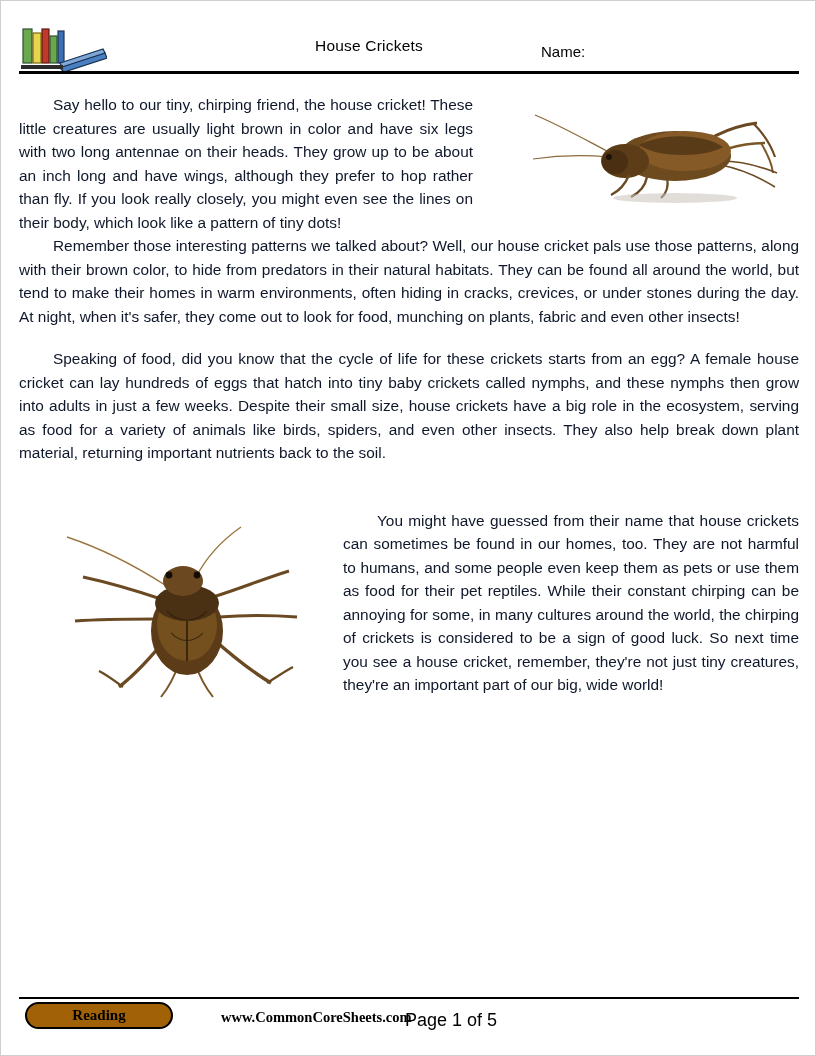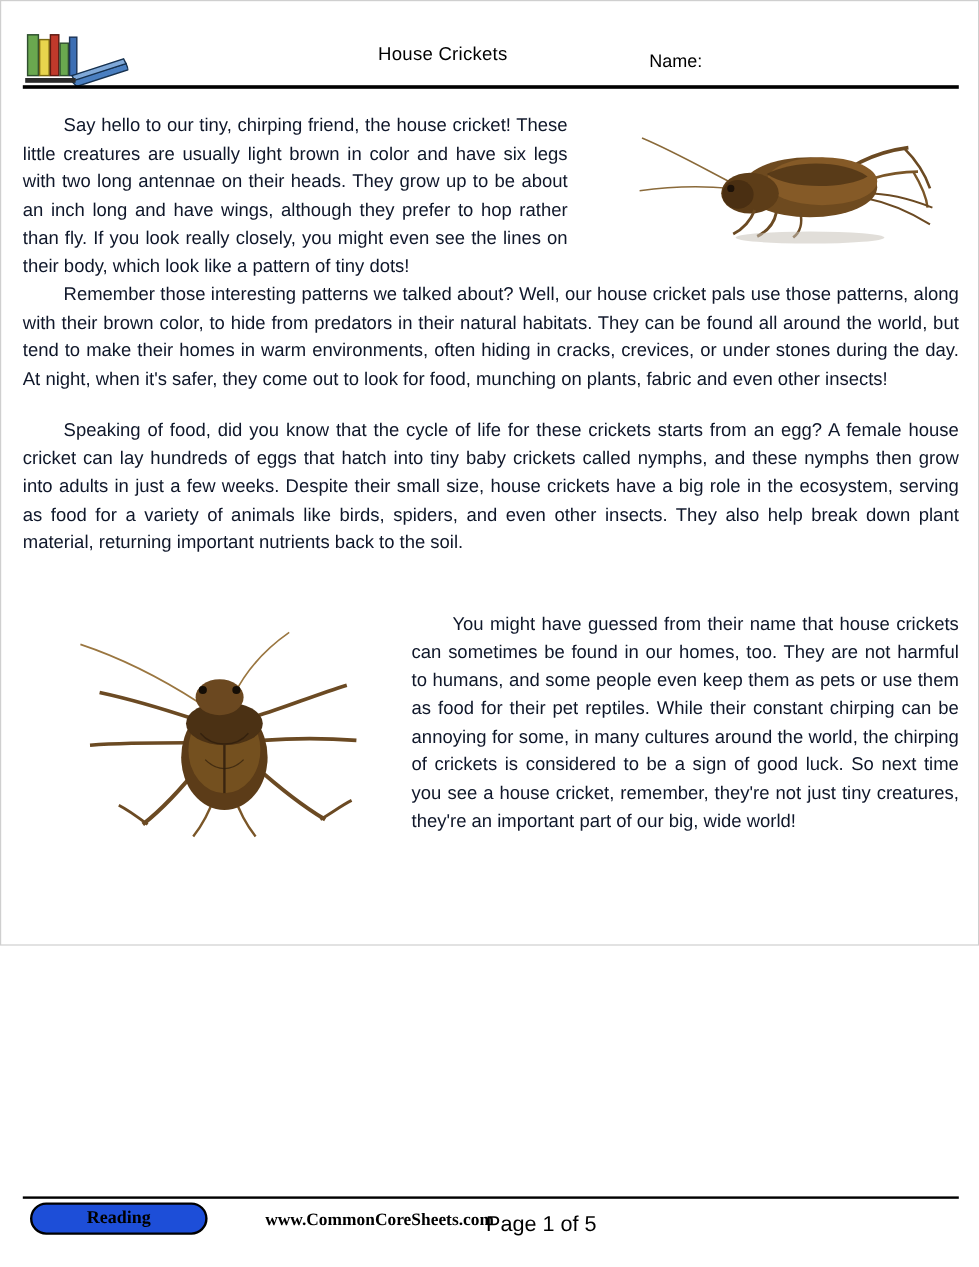--- a/index.html
+++ b/index.html
@@ -12,21 +12,21 @@
     background: #ffffff;
     font-family: "Liberation Sans", sans-serif;
     color: #000000;
     position: relative;
     overflow: hidden;
   }
   .page {
     position: absolute;
     left: 0; top: 0;
     width: 816px;
-    height: 788px;
+    height: 1056px;
     box-sizing: border-box;
     border: 1px solid #cfcfcf;
   }
 
   
   .header {
     position: absolute;
     left: 18px;
     top: 22px;
     width: 780px;
@@ -123,21 +123,21 @@
     background: #000000;
   }
   .reading-badge {
     position: absolute;
     left: 24px;
     top: 1001px;
     width: 148px;
     height: 27px;
     border: 2px solid #000000;
     border-radius: 14px;
-    background: #1d4ed8;
+    background: #a16207;
     box-sizing: border-box;
   }
   .reading-badge span {
     display: block;
     text-align: center;
     line-height: 23px;
     font-size: 15px;
     font-weight: bold;
     font-family: "Liberation Serif", serif;
   }

